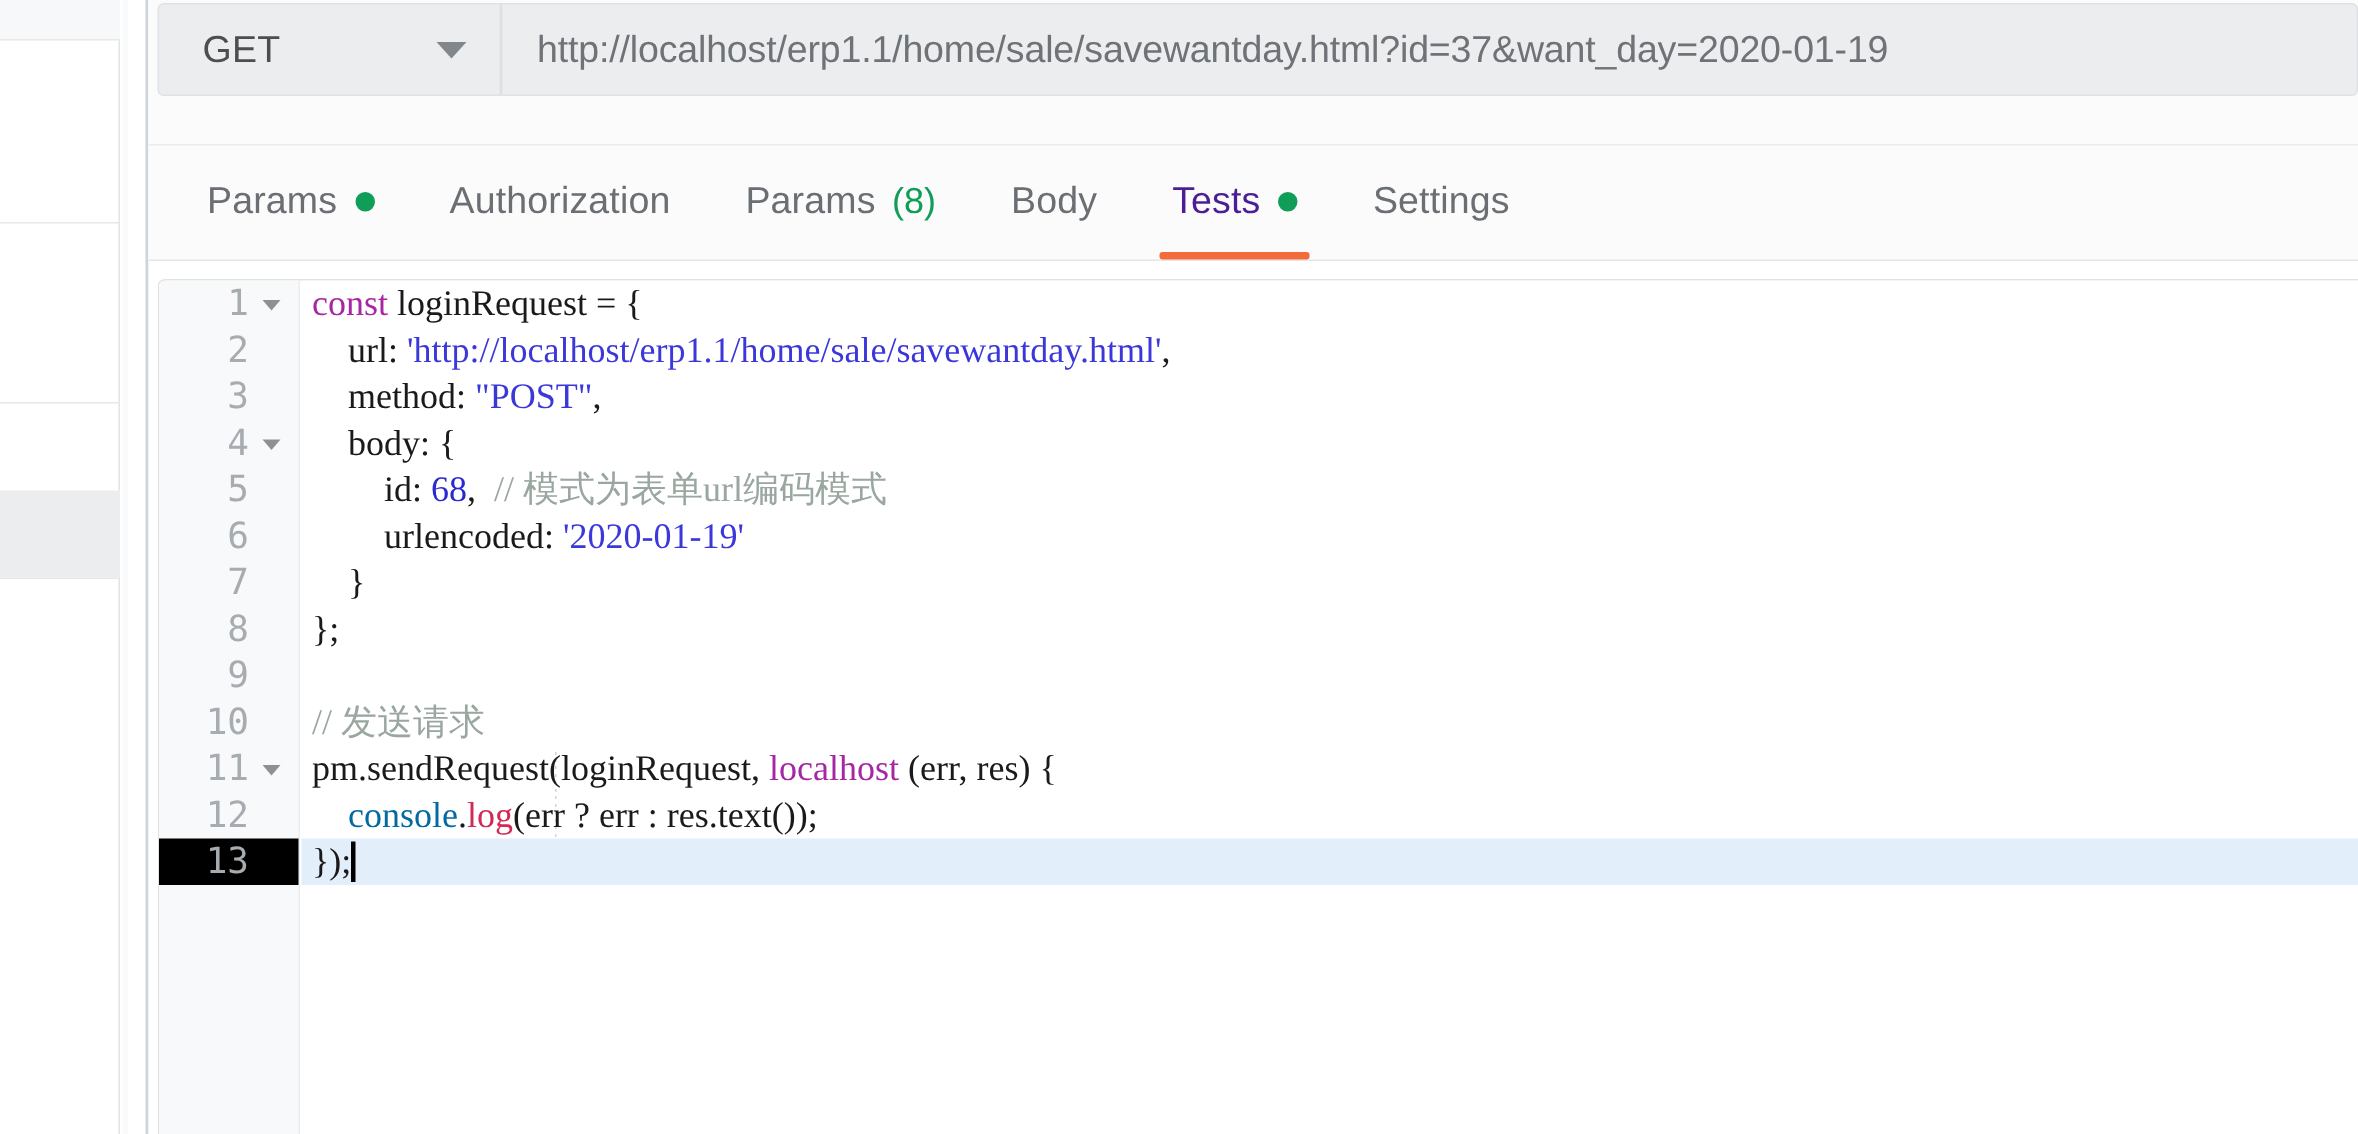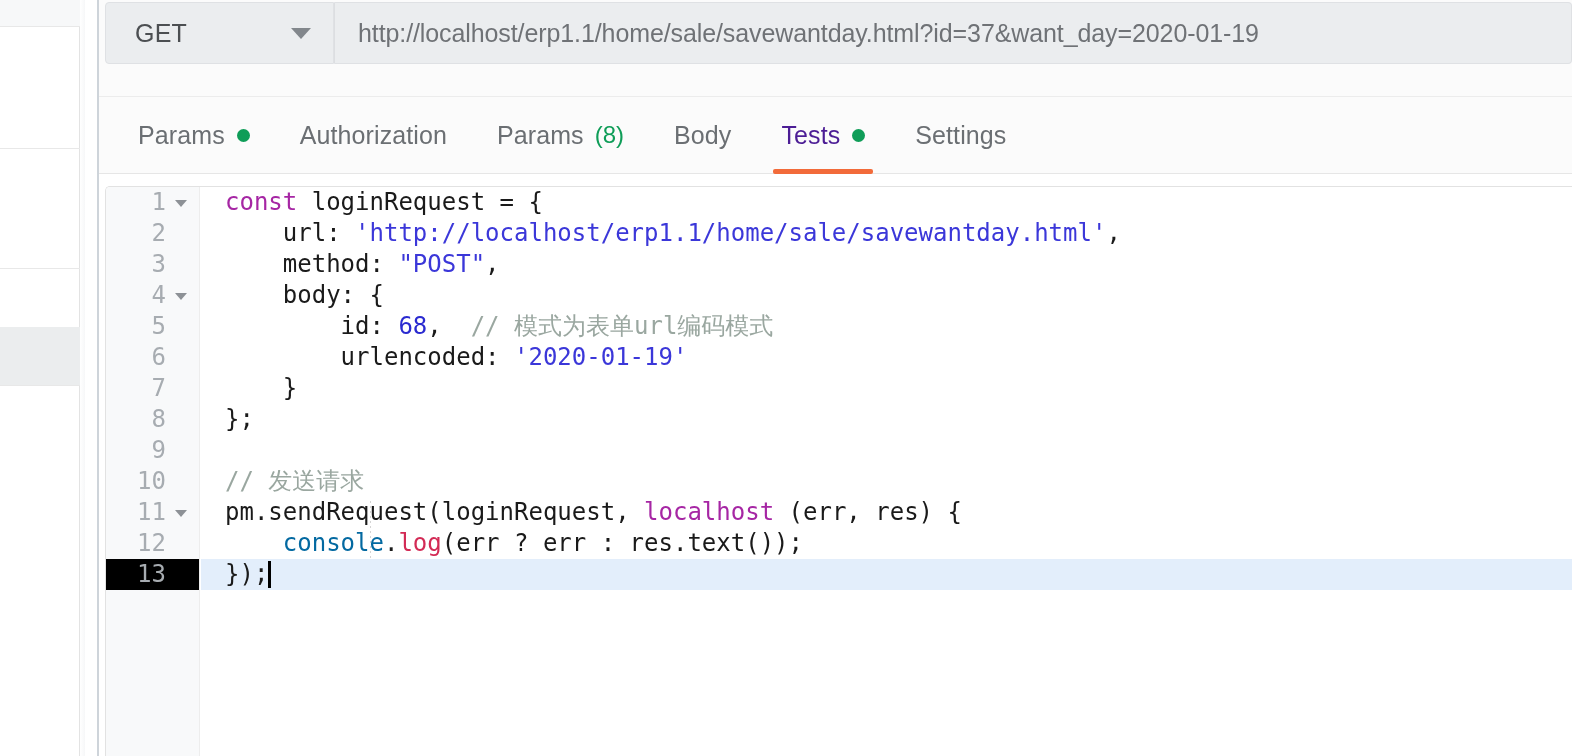--- a/index.html
+++ b/index.html
@@ -152,21 +152,21 @@
     position: absolute;
     left: 0;
     top: 96px;
     width: 1473px;
     height: 78px;
     background: #fbfbfb;
     border-top: 1px solid #ececec;
     border-bottom: 1px solid #e6e6e6;
     box-sizing: border-box;
     display: flex;
-    align-items: center;
+    align-items: flex-end;
     padding-left: 14px;
   }
   .tab {
     position: relative;
     height: 77px;
     display: flex;
     align-items: center;
     padding: 0 25px;
     box-sizing: border-box;
     cursor: pointer;
@@ -270,21 +270,22 @@
     cursor: pointer;
   }
   .code-line-hl {
     position: absolute;
     left: 0;
     right: 0;
     background: #e3eefb;
   }
   .code-text {
     position: relative;
-    padding-left: 24px;
+    padding-left: 7px;
+    font-family: Liberation Serif, serif;
   }
   .cursor {
     display: inline-block;
     width: 3px;
     height: 27px;
     background: #000000;
     vertical-align: -6px;
   }
   .indent-guide {
     position: absolute;

